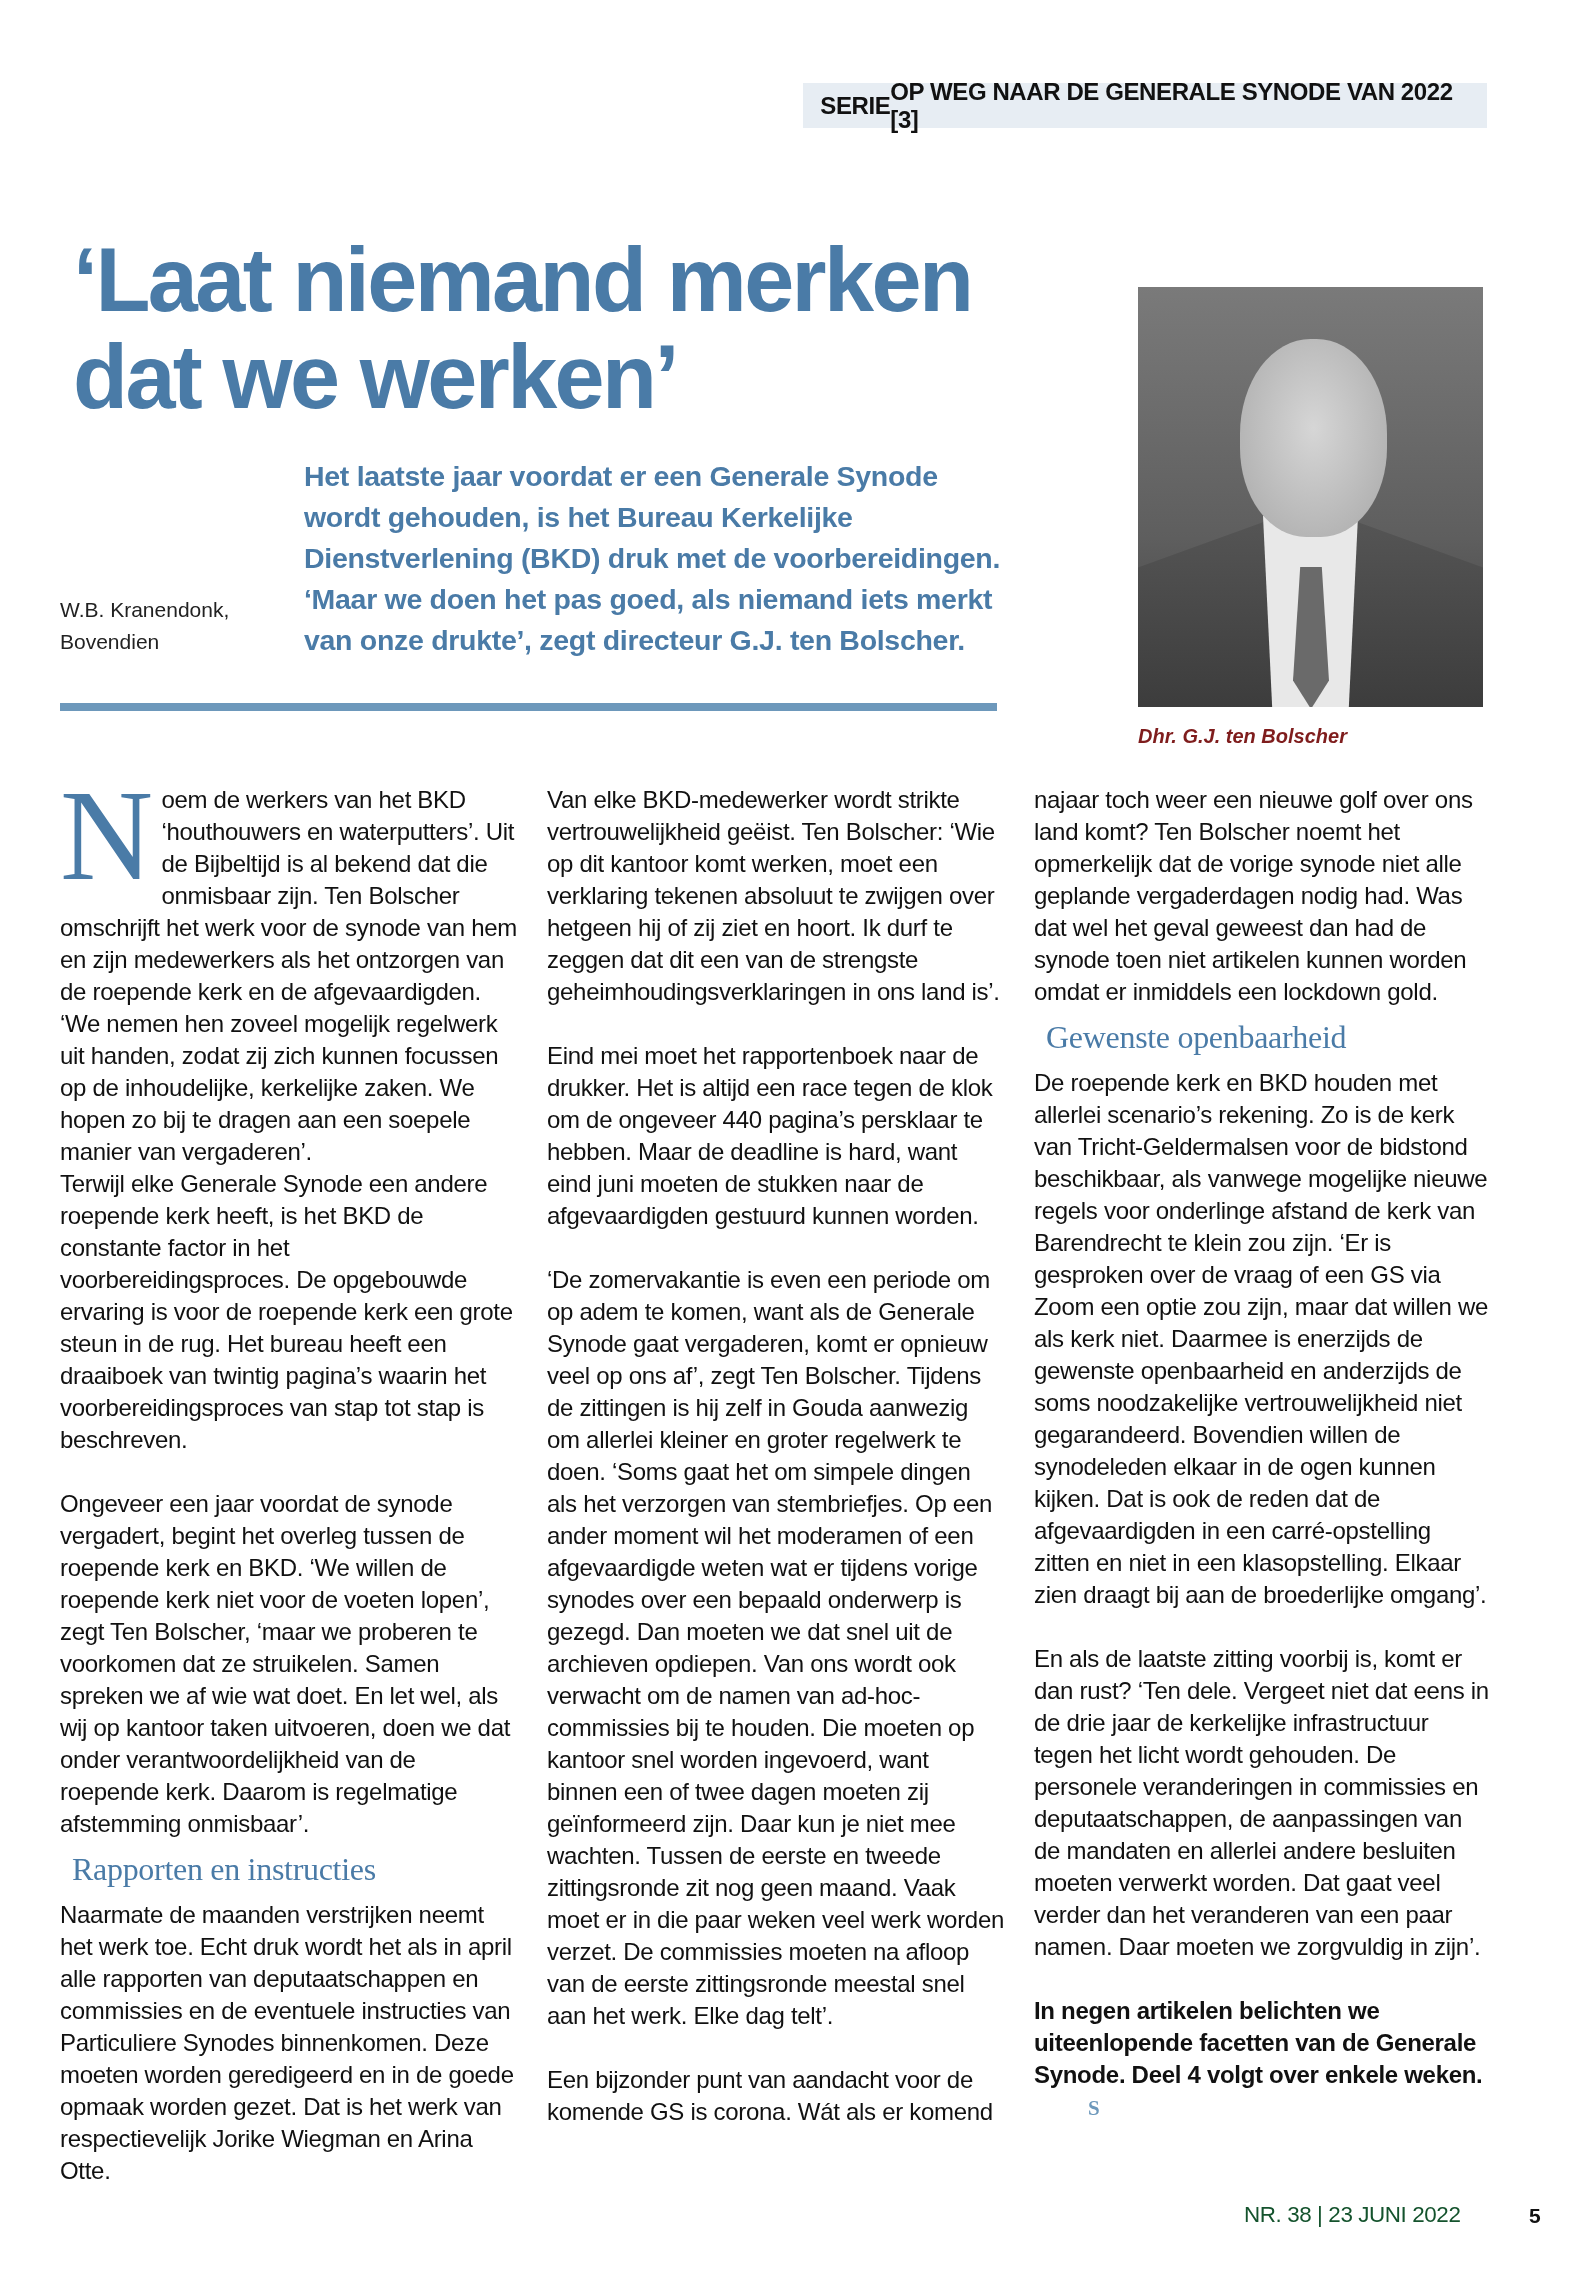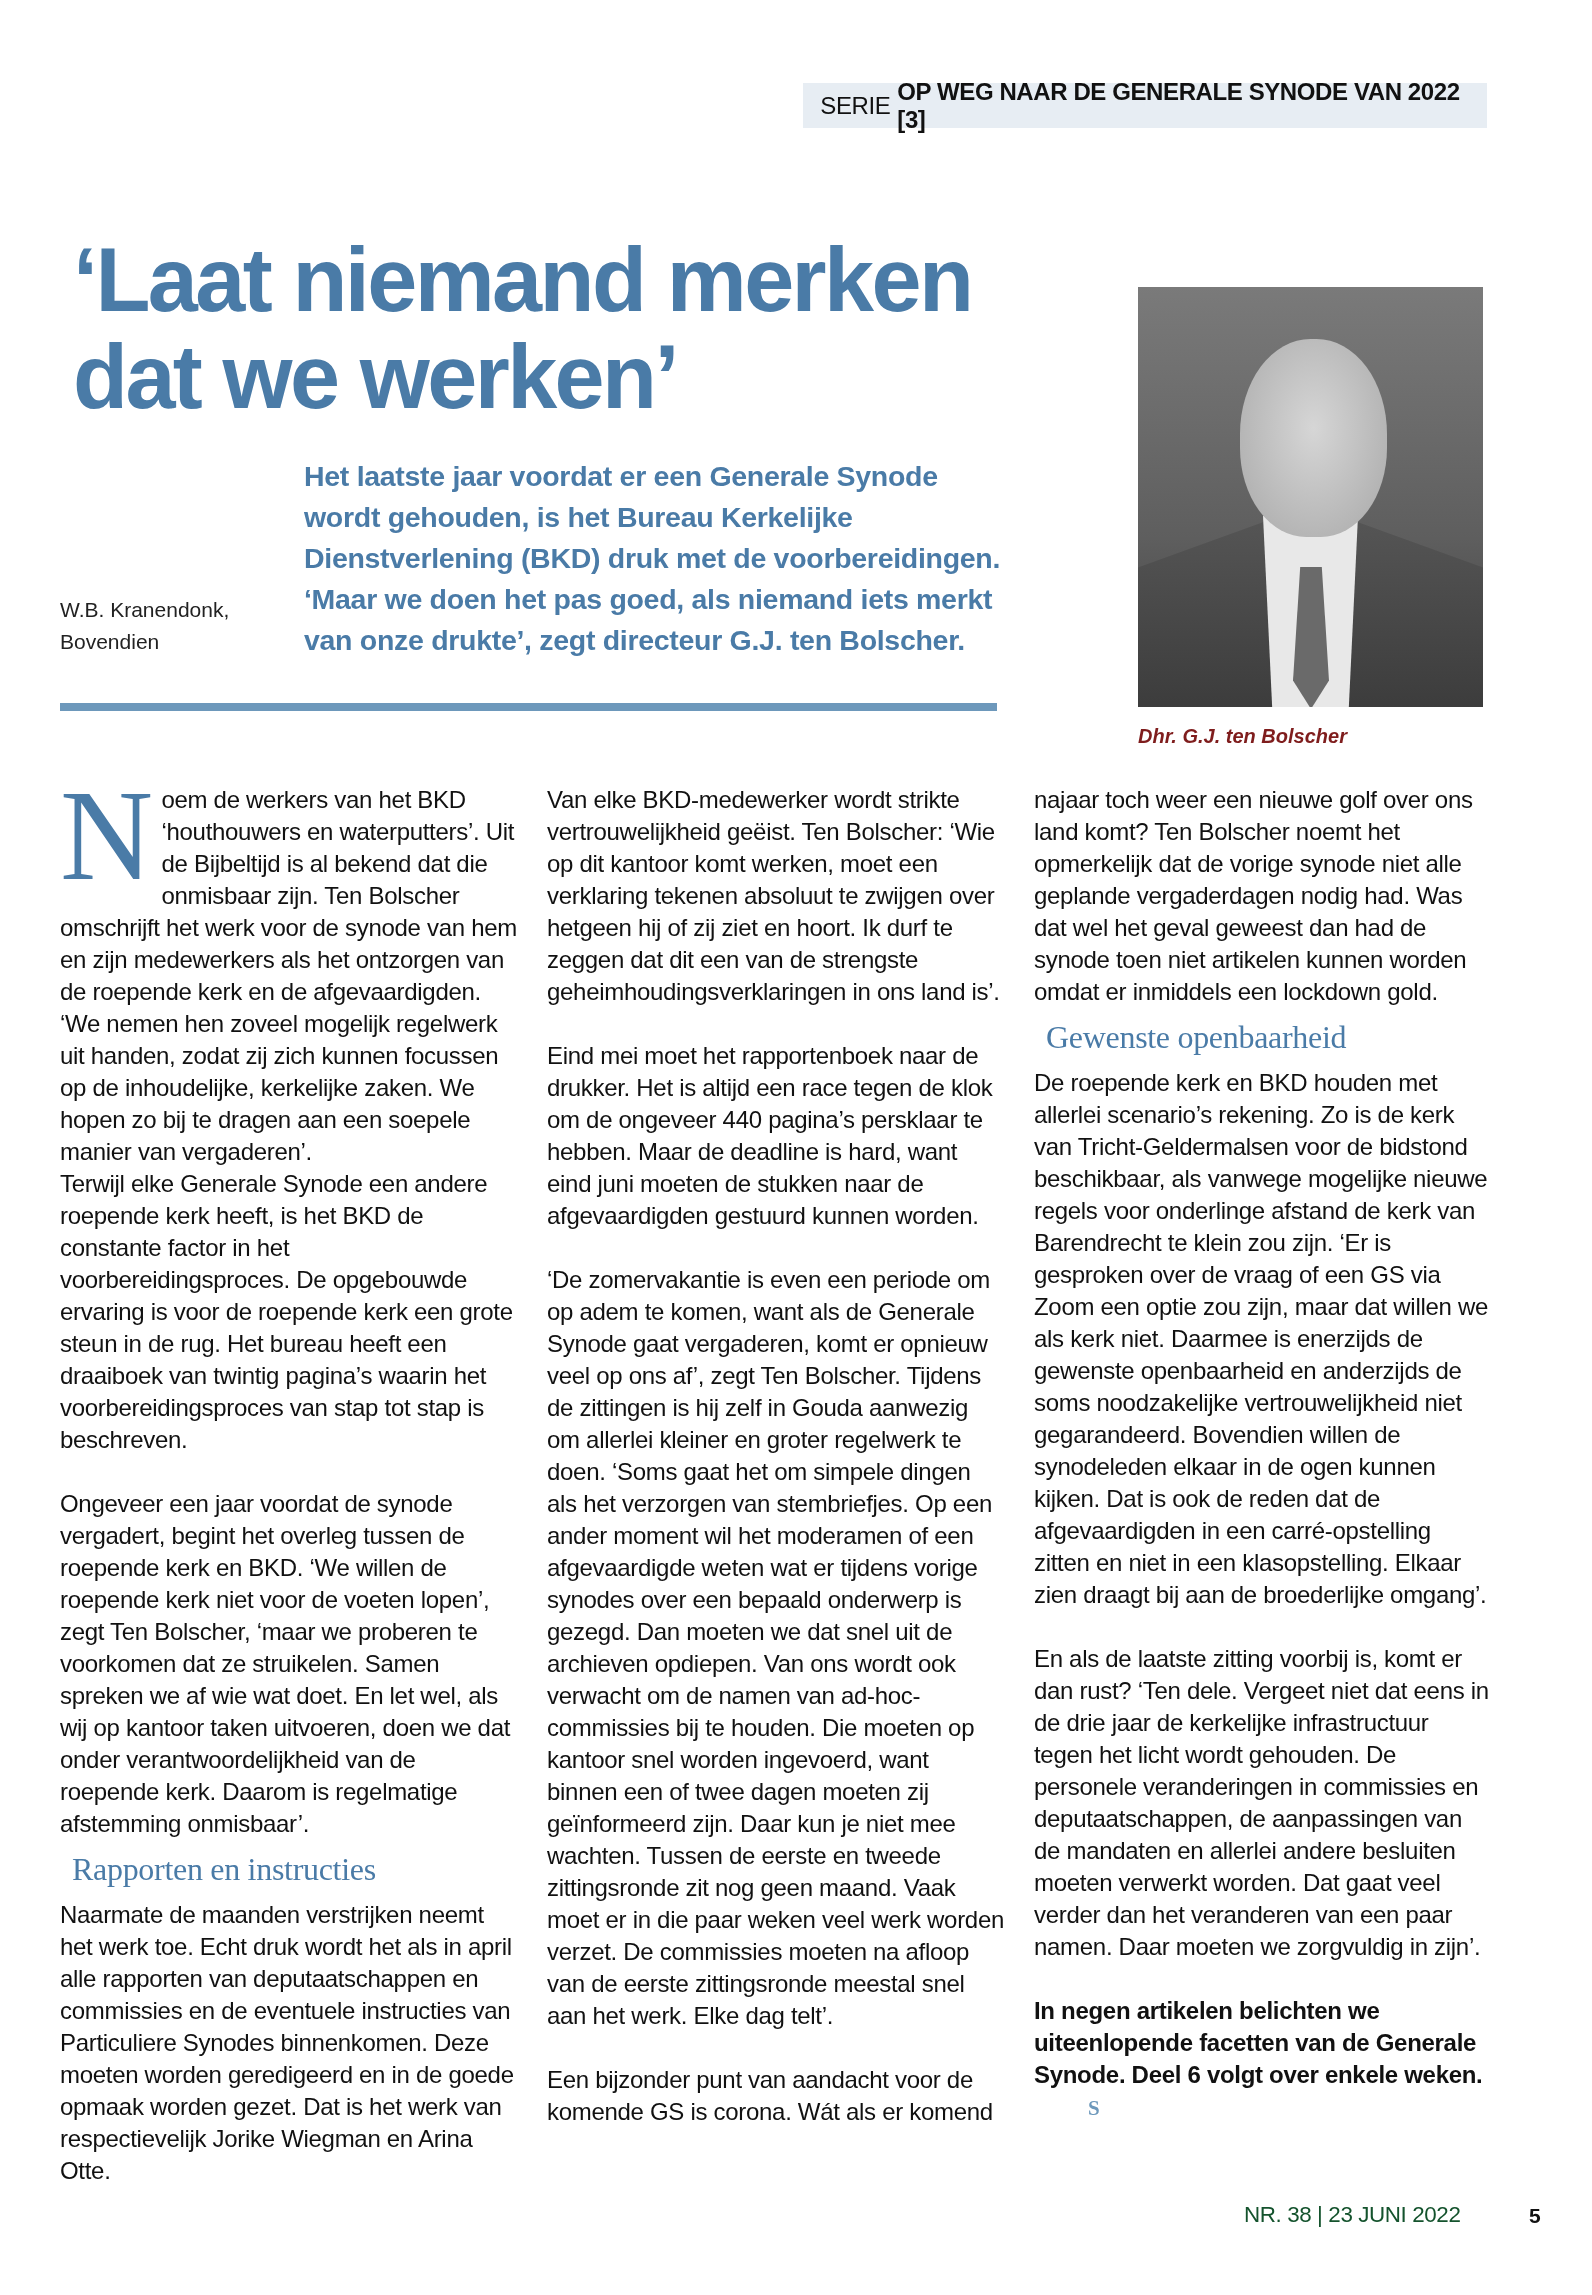--- a/index.html
+++ b/index.html
@@ -5,21 +5,21 @@
     html, body { margin: 0; padding: 0; background: #ffffff; }
     body {
       width: 1592px; height: 2295px; position: relative; overflow: hidden;
       font-family: "Liberation Sans", sans-serif; color: #111;
     }
     .series-banner {
       position: absolute; left: 803px; top: 83px; width: 684px; height: 45px;
       background: #e7edf3; display: flex; align-items: center; padding-left: 17.3px;
       box-sizing: border-box; font-size: 24px; letter-spacing: -0.4px; color: #111;
     }
-    .series-banner .light { font-weight: 400; margin-right: 7px; }
+    .series-banner .light { font-weight: 700; }
     .series-banner .bold { font-weight: 700; }
     .headline {
       position: absolute; left: 57px; top: 216px; width: 1018px; margin: 16px;
       font-family: "Liberation Sans", sans-serif; font-weight: 700; color: #4a7ba7;
       font-size: 90px; line-height: 97px; letter-spacing: -2.6px;
     }
     .byline {
       position: absolute; left: 60px; top: 594px; width: 216px;
       font-size: 21px; line-height: 32px; color: #222;
     }
@@ -133,19 +133,19 @@
 </div>
 
 <div class="col col3">
   <p style="margin-bottom:7px">
     <span>najaar toch weer een nieuwe golf over ons land komt? Ten Bolscher noemt het opmerkelijk dat de vorige synode niet alle geplande vergaderdagen nodig had. Was dat wel het geval geweest dan had de synode toen niet artikelen kunnen worden omdat er inmiddels een lock­down gold.</span>
   </p>
   <h2 class="subhead">Gewenste openbaarheid</h2>
   <p>De roepende kerk en BKD houden met allerlei scenario’s rekening. Zo is de kerk van Tricht-Geldermalsen voor de bidstond beschikbaar, als vanwege mogelijke nieuwe regels voor onderlinge afstand de kerk van Barendrecht te klein zou zijn. ‘Er is gesproken over de vraag of een GS via Zoom een optie zou zijn, maar dat willen we als kerk niet. Daarmee is enerzijds de gewenste openbaarheid en anderzijds de soms noodzakelijke vertrouwelijkheid niet gegarandeerd. Bovendien willen de synodeleden elkaar in de ogen kunnen kijken. Dat is ook de reden dat de afgevaardigden in een carré-opstelling zitten en niet in een klasopstelling. Elkaar zien draagt bij aan de broederlijke omgang’.</p>
   <p>En als de laatste zitting voorbij is, komt er dan rust? ‘Ten dele. Vergeet niet dat eens in de drie jaar de kerkelijke infrastructuur tegen het licht wordt gehouden. De personele veranderingen in commissies en deputaatschappen, de aanpassingen van de mandaten en allerlei andere besluiten moeten verwerkt worden. Dat gaat veel verder dan het veranderen van een paar namen. Daar moeten we zorgvuldig in zijn’.</p>
   <p class="outro tight">
-    <span>In negen artikelen belichten we uiteenlopende facetten van de Generale Synode. Deel 6 volgt over enkele weken.</span><span class="s-logo">S</span>
+    <span>In negen artikelen belichten we uiteenlopende facetten van de Generale Synode. Deel 4 volgt over enkele weken.</span><span class="s-logo">S</span>
   </p>
 </div>
 
 <div class="footer-issue">NR. 38 | 23 JUNI 2022</div>
 <div class="page-num">5</div>
 
 
 </body></html>

